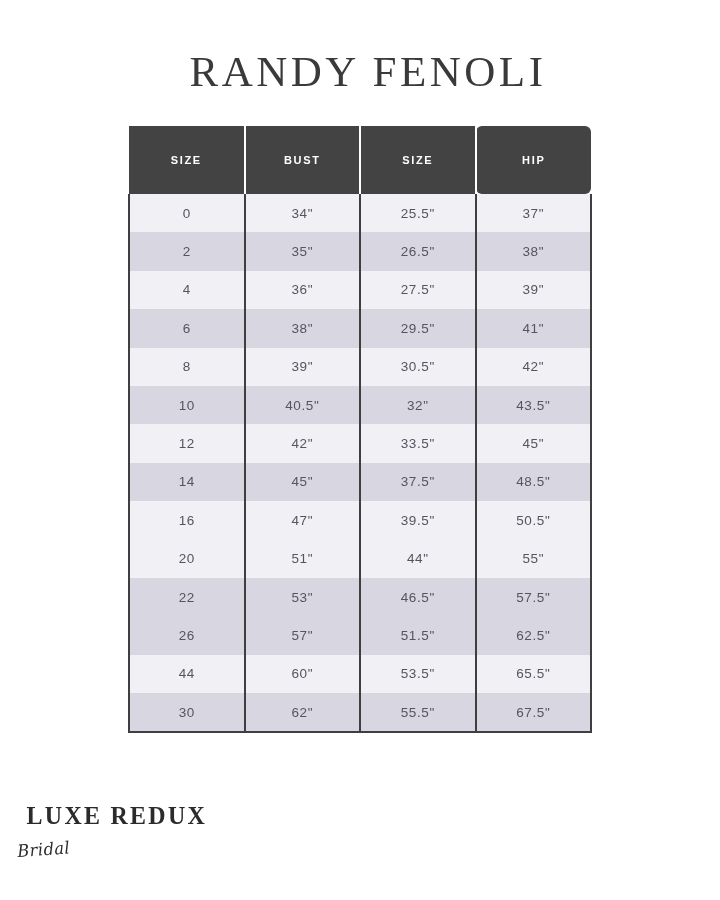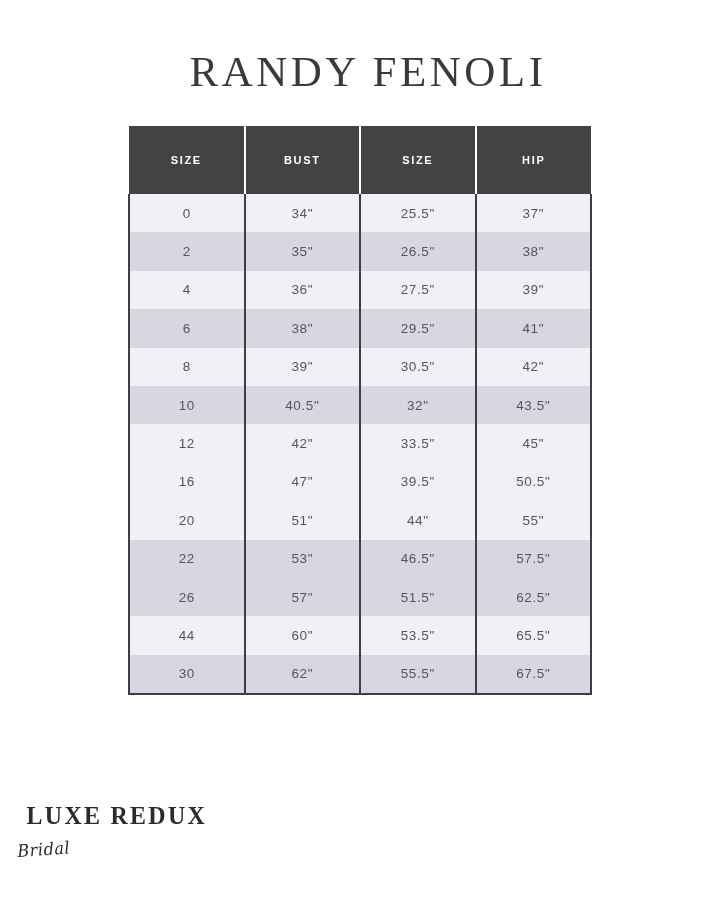--- a/index.html
+++ b/index.html
@@ -58,21 +58,21 @@
     font-family: "Liberation Sans", sans-serif;
     font-size: 11px;
     font-weight: bold;
     letter-spacing: 1.7px;
     height: 36px;
     padding: 16px;
     border-left: 2px solid #ffffff;
     border-right: 2px solid #ffffff;
   }
   table.size-table thead th:first-child { border-left: none; }
-  table.size-table thead th:last-child  { border-right: none; }
+  table.size-table thead th:last-child  { border-right: none; border-radius: 6px; }
 
   table.size-table tbody td {
     height: 38.4px;
     padding: 0;
     text-align: center;
     vertical-align: middle;
     font-family: "Liberation Sans", sans-serif;
     font-size: 13.5px;
     font-weight: 400;
     letter-spacing: 0.6px;
@@ -179,20 +179,26 @@
             <td>40.5"</td>
             <td>32"</td>
             <td>43.5"</td>
           </tr>
           <tr class="row-light">
             <td>12</td>
             <td>42"</td>
             <td>33.5"</td>
             <td>45"</td>
           </tr>
+          <tr class="row-dark">
+            <td>14</td>
+            <td>45"</td>
+            <td>37.5"</td>
+            <td>48.5"</td>
+          </tr>
           <tr class="row-light">
             <td>16</td>
             <td>47"</td>
             <td>39.5"</td>
             <td>50.5"</td>
           </tr>
           <tr class="row-light">
             <td>20</td>
             <td>51"</td>
             <td>44"</td>

